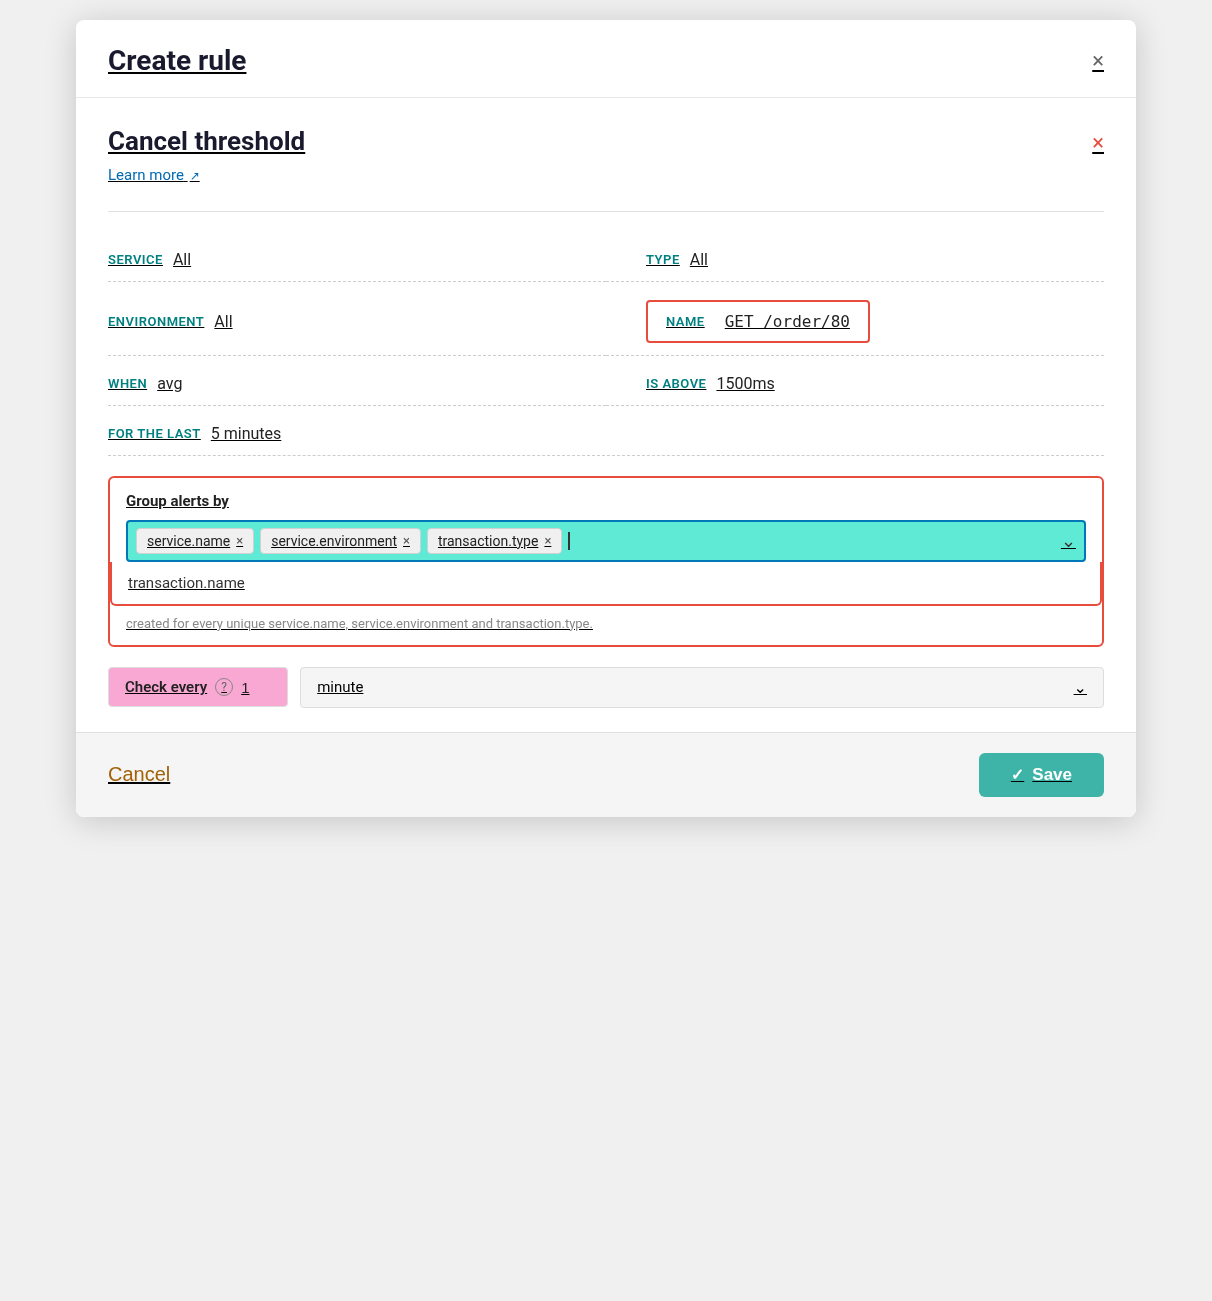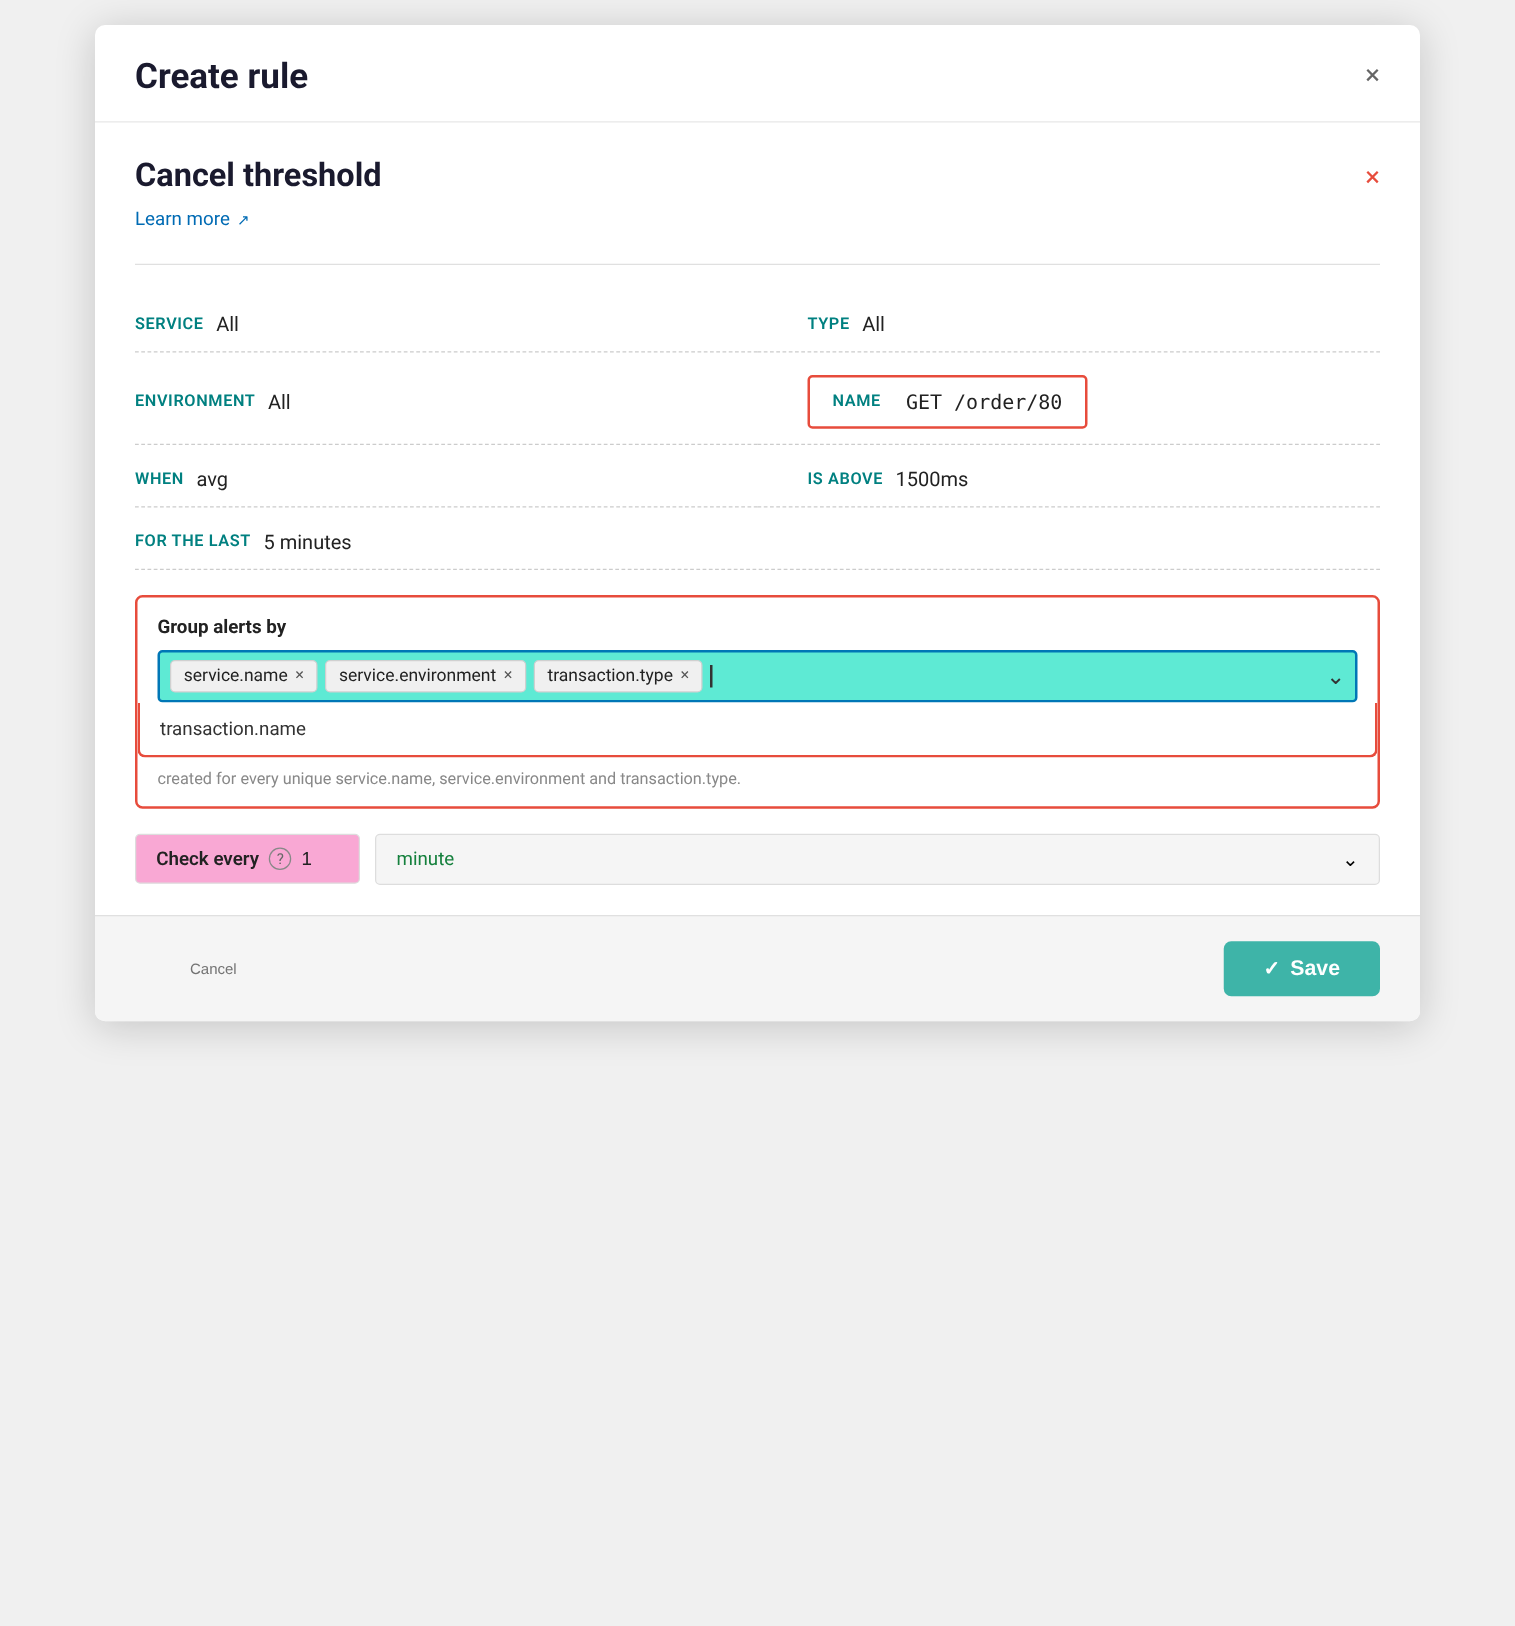--- a/index.html
+++ b/index.html
@@ -11,20 +11,21 @@
       align-items: flex-start;
       min-height: 100vh;
       padding: 20px;
     }
     .modal {
       background: #fff;
       width: 1060px;
       border-radius: 8px;
       box-shadow: 0 4px 32px rgba(0,0,0,0.18);
       overflow: hidden;
+      text-decoration: underline;
     }
     .modal-header {
       display: flex;
       justify-content: space-between;
       align-items: center;
       padding: 24px 32px 20px 32px;
       border-bottom: 1px solid #e8e8e8;
     }
     .modal-title {
       font-size: 28px;
@@ -244,38 +245,37 @@
       justify-content: space-between;
       background: #f5f5f5;
       border: 1px solid #ddd;
       border-radius: 4px;
       padding: 10px 16px;
       flex: 1;
       cursor: pointer;
     }
     .unit-label {
       font-size: 15px;
-      color: #15803d;
+      color: #000000;
     }
     .modal-footer {
       background: #f5f5f5;
       padding: 20px 32px;
       display: flex;
       justify-content: space-between;
       align-items: center;
       border-top: 1px solid #e0e0e0;
     }
     .cancel-btn {
       background: none;
       border: none;
-      color: #737373;
-      font-size: 12px;
+      color: #a16207;
+      font-size: 20px;
       cursor: pointer;
       font-weight: 500;
-      margin-left: 44px;
     }
     .save-btn {
       background: #3eb4a8;
       color: #fff;
       border: none;
       border-radius: 6px;
       padding: 12px 32px;
       font-size: 17px;
       font-weight: 600;
       cursor: pointer;

